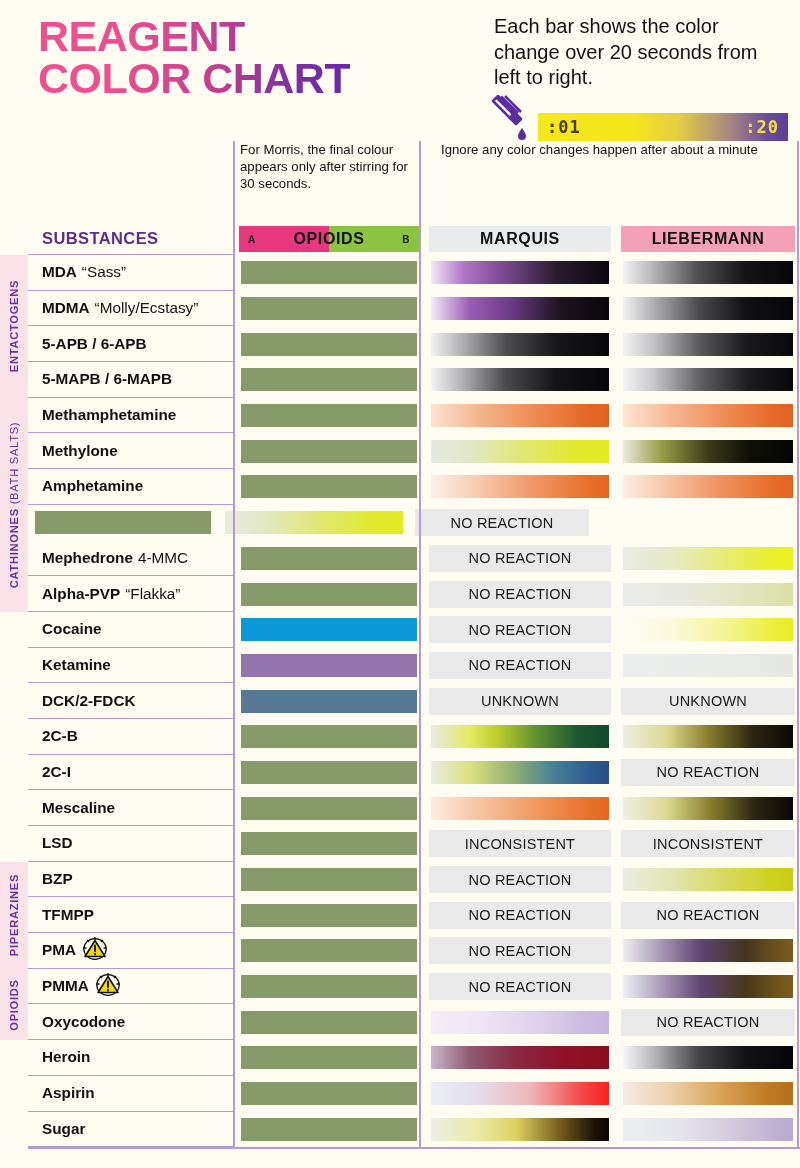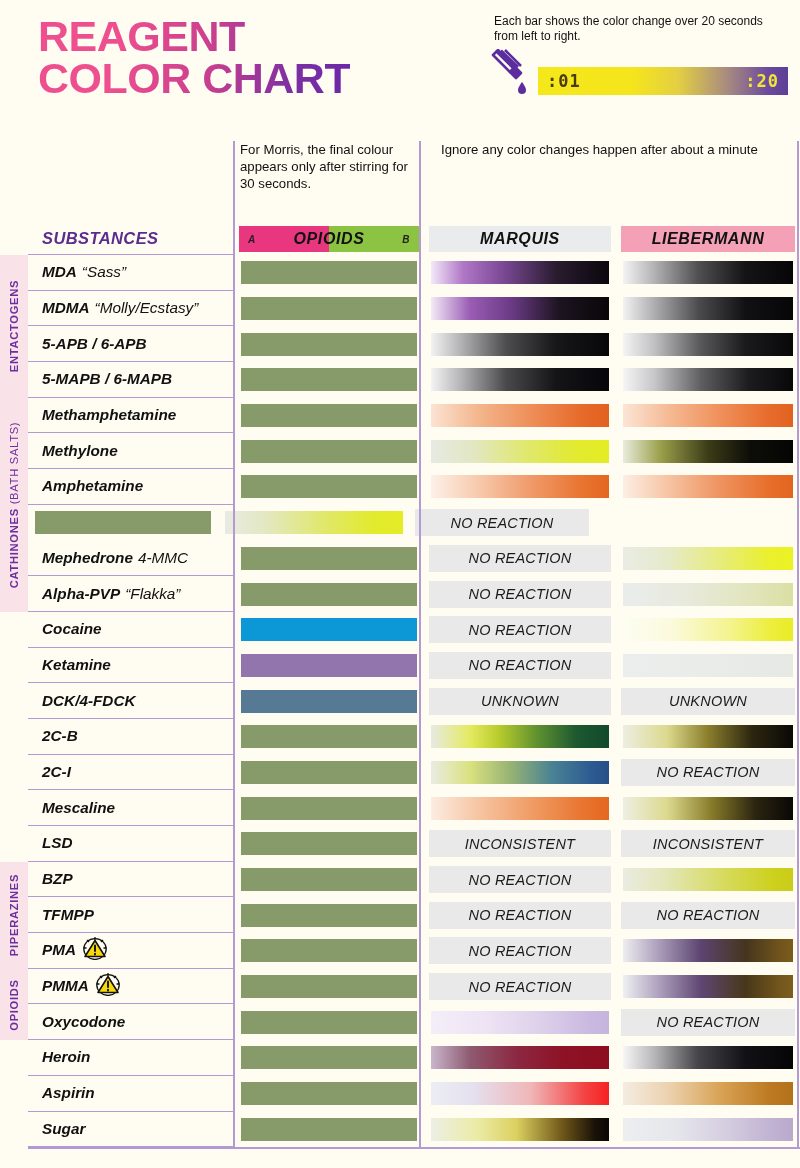--- a/index.html
+++ b/index.html
@@ -19,21 +19,21 @@
     letter-spacing: -0.5px;
     font-family: "Liberation Sans", sans-serif;
     background: linear-gradient(100deg,#ee4f8e 0%,#ee4f8e 26%,#c93f8f 55%,#7b2fa3 82%,#6b27a8 100%);
     -webkit-background-clip: text; background-clip: text;
     color: transparent; -webkit-text-fill-color: transparent;
   }
   #title .l2 { display: block; }
 
   #legend { position: absolute; right: 12px; top: 14px; width: 300px; }
   #legend-text {
-    font-size: 12px; line-height: 1.28; color: #111;
+    font-size: 20px; line-height: 1.28; color: #111;
     text-align: left; padding-left: 6px;
   }
   #legend-row { display: flex; align-items: flex-end; margin-top: 4px; }
   #dropper-icon { width: 46px; height: 50px; flex: 0 0 46px; }
   #timer-bar {
     position: relative; flex: 1; height: 28px; margin-left: 4px; margin-bottom: 4px;
     background: linear-gradient(90deg,#f5e81a 0%,#f5e51c 38%,#e3cf42 56%,#a78a80 76%,#6b4a9e 92%,#5e3f96 100%);
   }
   .timer-num {
     position: absolute; top: 50%; transform: translateY(-50%);
@@ -47,21 +47,21 @@
   #notes { position: relative; height: 88px; }
   .note {
     position: absolute; top: 6px;
     font-size: 13.2px; line-height: 1.3; color: #111;
   }
   #note-morris { left: 240px; width: 175px; }
   #note-other { left: 441px; width: 350px; }
   .vdiv { position: absolute; width: 2px; background: #b49ad4; }
 
   
-  #table { position: relative; font-style: italic; }
+  #table { position: relative; }
   .row { position: relative; display: flex; width: 800px; height: 35.7px; }
 
   
   #head-row { height: 32px; }
   .cat-col { width: 28px; flex: 0 0 28px; position: relative; }
   .name-col {
     width: 206px; flex: 0 0 206px; position: relative;
     display: flex; align-items: center; padding-left: 14px;
     border-bottom: 1.6px solid #b49ad4;
   }
@@ -393,21 +393,21 @@
         <div class="bar-col c-lieber">
           <div class="swatch" style="background:linear-gradient(90deg,#eceeed 0%, #eaecea 50%, #e6e8e4 100%)"></div>
         </div>
         <div class="col-sep" style="left:233px"></div>
         <div class="col-sep" style="left:419px"></div>
         <div class="col-sep" style="left:797px"></div>
       </div>
       <div class="row">
         <div class="cat-col"></div>
         <div class="name-col">
-          <span class="sub-main">DCK/4-FDCK</span>
+          <span class="sub-main">DCK/2-FDCK</span>
         </div>
         <div class="bar-col c-morris">
           <div class="swatch" style="background:#567a94"></div>
         </div>
         <div class="bar-col c-marquis">
           <div class="txtcell">UNKNOWN</div>
         </div>
         <div class="bar-col c-lieber">
           <div class="txtcell">UNKNOWN</div>
         </div>

